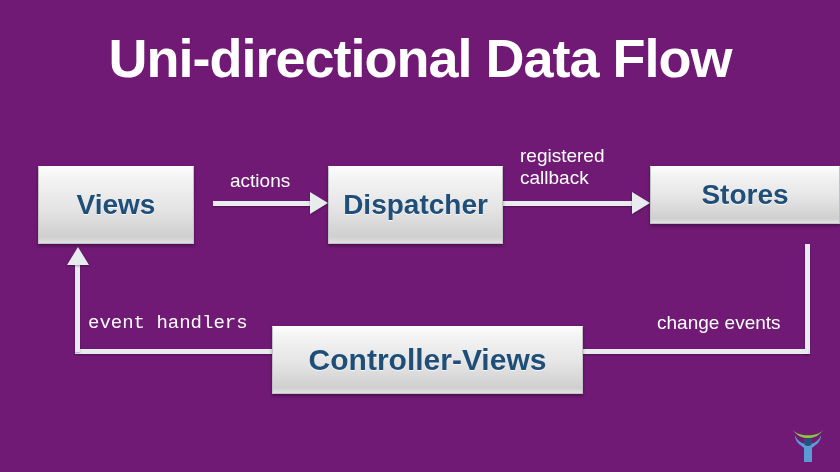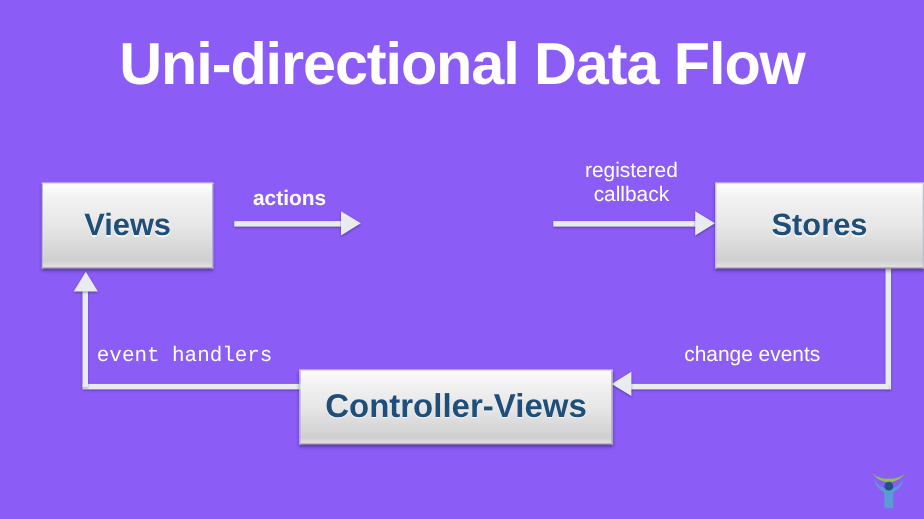--- a/index.html
+++ b/index.html
@@ -4,21 +4,21 @@
 <style>
   html, body {
     margin: 0;
     padding: 0;
     background: #1b3a5c;
   }
   #slide {
     position: relative;
     width: 840px;
     height: 472px;
-    background: #8b5cf6;
+    background: #701a75;
     overflow: hidden;
     font-family: "Liberation Sans", sans-serif;
   }
 
   
   #title {
     position: absolute;
     left: 0;
     top: 30px;
     width: 840px;
@@ -51,22 +51,22 @@
     font-weight: bold;
     box-shadow: 0 2px 3px rgba(0,0,0,0.35);
     z-index: 5;
   }
   .node span {
     text-shadow: 0 1px 0 rgba(255,255,255,0.75);
   }
 
   #node-views      { left: 38px;  top: 166px; width: 156px; height: 78px; }
   #node-dispatcher { left: 328px; top: 166px; width: 175px; height: 78px; }
-  #node-stores     { left: 650px; top: 166px; width: 190px; height: 78px; }
-  #node-controller { left: 272px; top: 336px; width: 285px; height: 68px; }
+  #node-stores     { left: 650px; top: 166px; width: 190px; height: 58px; }
+  #node-controller { left: 272px; top: 326px; width: 311px; height: 68px; }
 
   #node-views span      { font-size: 28px; }
   #node-dispatcher span { font-size: 28px; }
   #node-stores span     { font-size: 28px; }
   #node-controller span { font-size: 30px; }
 
   
   .line {
     position: absolute;
     background: #e9ecef;
@@ -120,23 +120,23 @@
 
   
   .elabel {
     position: absolute;
     color: #ffffff;
     font-size: 19px;
     line-height: 1.18;
     white-space: pre-line;
     z-index: 4;
   }
-  #label-actions  { left: 230px; top: 170px; font-weight: bold; }
-  #label-callback { left: 520px; top: 145px; text-align: center; width: 108px; }
-  #label-change   { left: 622px; top: 312px; }
+  #label-actions  { left: 230px; top: 170px; }
+  #label-callback { left: 520px; top: 145px; text-align: left; width: 108px; }
+  #label-change   { left: 657px; top: 312px; }
   #label-event    { left: 88px;  top: 312px; font-family: Liberation Mono, monospace; }
 
   
   #logo {
     position: absolute;
     right: 8px;
     bottom: 6px;
     width: 48px;
     height: 48px;
     z-index: 6;
@@ -163,20 +163,23 @@
 
   <div class="elabel" id="label-actions">actions</div>
   <div class="elabel" id="label-callback">registered
 callback</div>
   <div class="elabel" id="label-change">change events</div>
   <div class="elabel" id="label-event">event handlers</div>
 
   <div class="node" id="node-views">
     <span>Views</span>
   </div>
+  <div class="node" id="node-dispatcher">
+    <span>Dispatcher</span>
+  </div>
   <div class="node" id="node-stores">
     <span>Stores</span>
   </div>
   <div class="node" id="node-controller">
     <span>Controller-Views</span>
   </div>
 
   <svg id="logo" viewBox="0 0 48 48">
     <path d="M9 12 C16 23, 32 23, 39 12 C34 19, 14 19, 9 12 Z" fill="#8cc63e"></path>
     <path d="M11 17 C11 25, 17 27, 20 30 L20 44 L28 44 L28 30 C31 27, 37 25, 37 17

